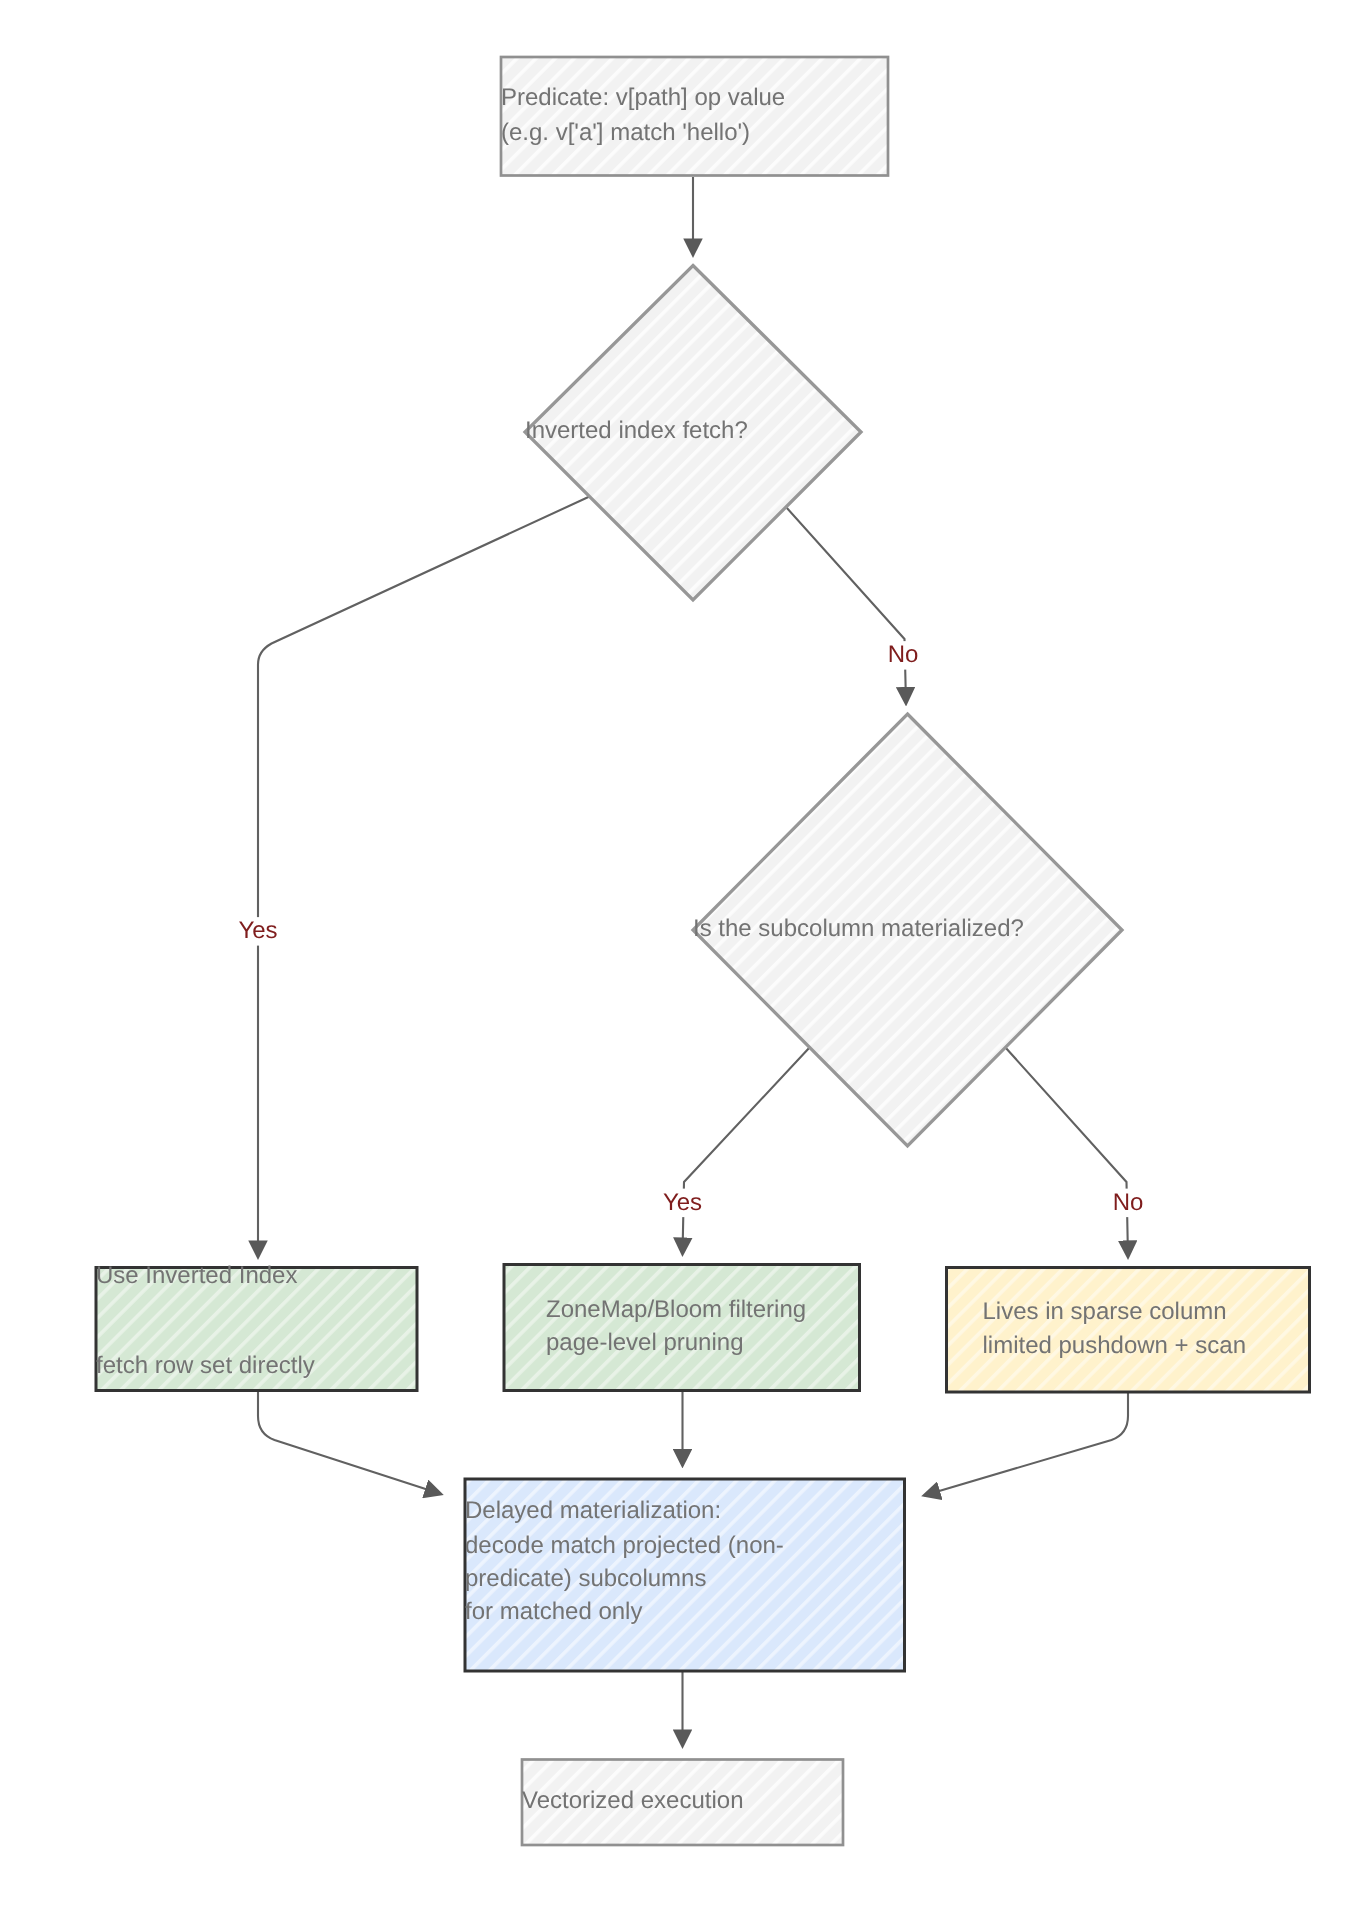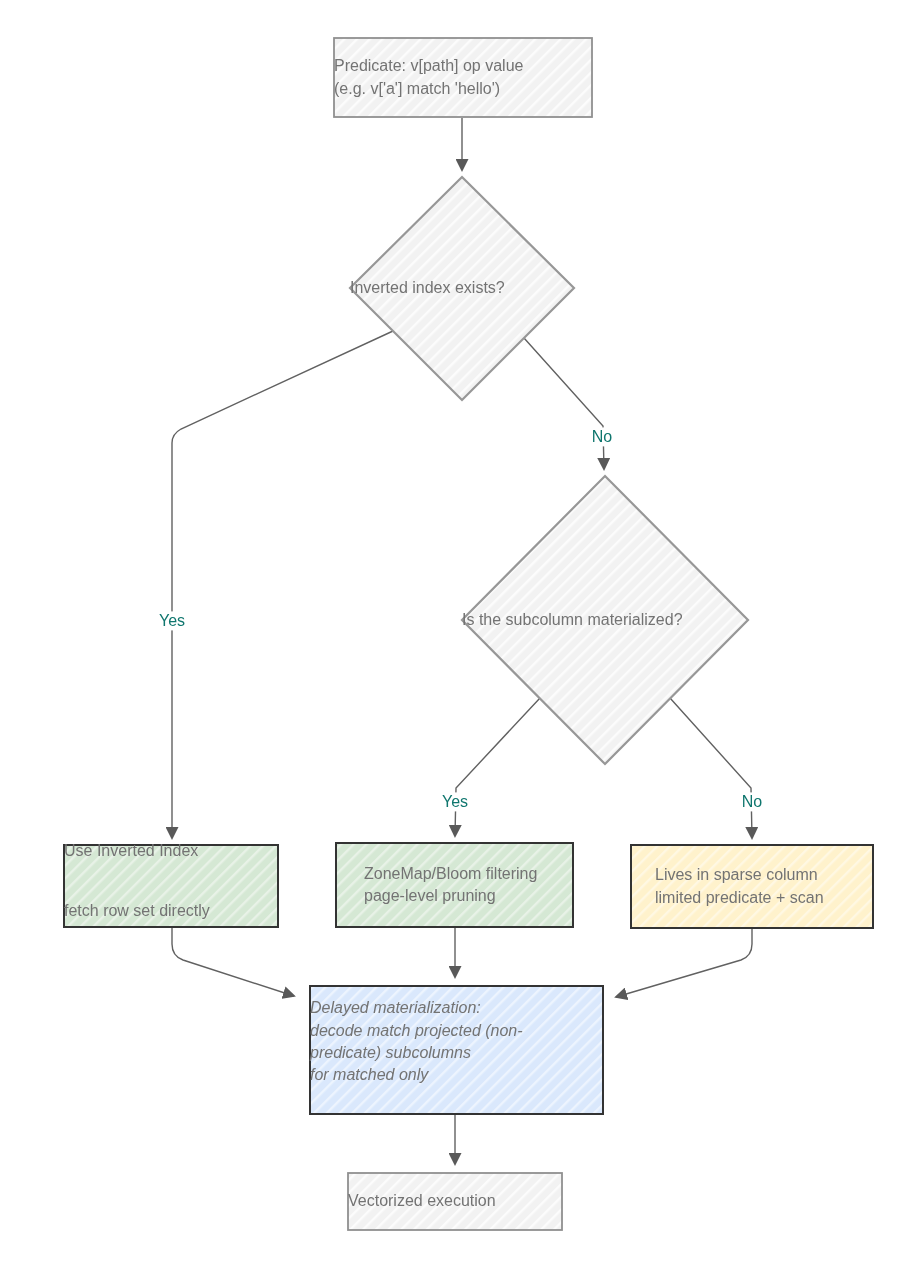--- a/index.html
+++ b/index.html
@@ -9,21 +9,21 @@
   }
   svg.layer{position:absolute;left:0;top:0;width:911px;height:1280px;}
   .node-text{
     position:absolute;display:flex;flex-direction:column;justify-content:center;
     align-items:flex-start;text-align:center;font-size:16px;line-height:1.4;
     color:#737373;pointer-events:none;
   }
   .node-text span{display:block;white-space:nowrap;}
   .edge-label{
     position:absolute;transform:translate(-50%,-50%);background:#ffffff;
-    padding:0 4px;font-size:16px;line-height:1.2;color:#0f766e;white-space:nowrap;
+    padding:0 4px;font-size:16px;line-height:1.2;color:#7f1d1d;white-space:nowrap;
   }
 </style>
 </head>
 <body>
 
 <div class="canvas">
 
   <svg class="layer" viewBox="0 0 911 1280" xmlns="http://www.w3.org/2000/svg">
     <defs>
       <pattern id="hatch-gray" width="9" height="9" patternUnits="userSpaceOnUse" patternTransform="rotate(45)">
@@ -75,43 +75,43 @@
 
     <rect x="348" y="1173" width="214" height="57" fill="url(#hatch-gray)" stroke-width="1.8" stroke="#909090"></rect>
   </svg>
 
   <div class="node-text" style="left:334px;top:38px;width:258px;height:79px;">
     <span>Predicate: v[path] op value</span>
     <span>(e.g. v['a'] match 'hello')</span>
   </div>
 
   <div class="node-text" style="left:350px;top:177px;width:224px;height:223px;">
-    <span>Inverted index exists?</span>
+    <span>Inverted index fetch?</span>
   </div>
 
   <div class="node-text" style="left:462px;top:476px;width:286px;height:288px;">
     <span>Is the subcolumn materialized?</span>
   </div>
 
   <div class="node-text" style="left:64px;top:845px;width:214px;height:72px;gap:38px;">
     <span>Use Inverted Index</span>
     <span>fetch row set directly</span>
   </div>
 
   <div class="node-text" style="left:336px;top:843px;width:237px;height:84px;margin-left:28px;">
     <span>ZoneMap/Bloom filtering</span>
     <span>page-level pruning</span>
   </div>
 
   <div class="node-text" style="left:631px;top:845px;width:278px;height:83px;padding-left:24px;">
     <span>Lives in sparse column</span>
-    <span>limited predicate + scan</span>
+    <span>limited pushdown + scan</span>
   </div>
 
-  <div class="node-text" style="left:310px;top:986px;width:293px;height:112px;font-style:italic;">
+  <div class="node-text" style="left:310px;top:986px;width:293px;height:112px;">
     <span>Delayed materialization:</span>
     <span>decode match projected (non-</span>
     <span>predicate) subcolumns</span>
     <span>for matched only</span>
   </div>
 
   <div class="node-text" style="left:348px;top:1173px;width:196px;height:57px;">
     <span>Vectorized execution</span>
   </div>
 

